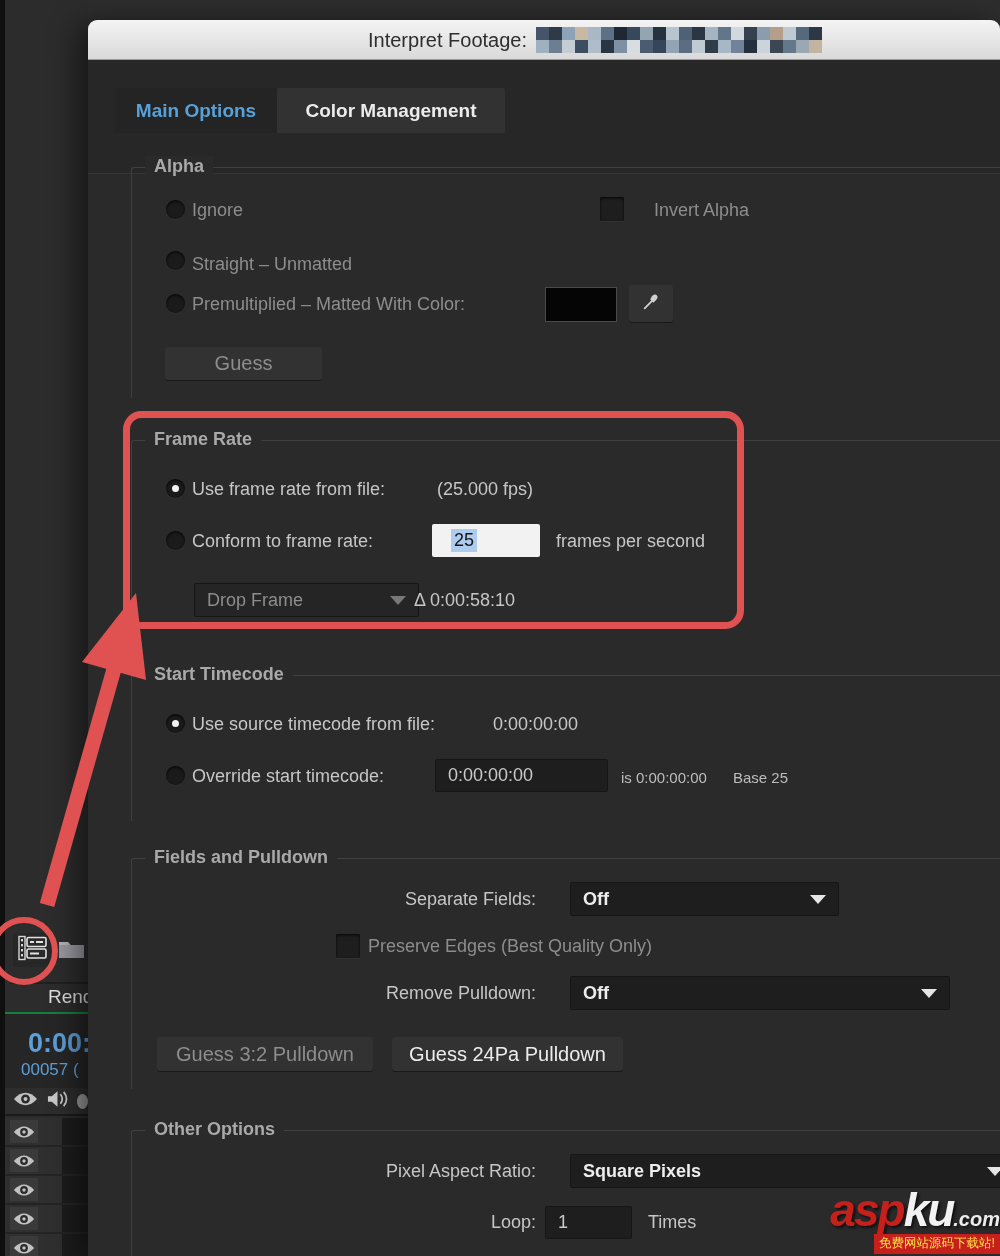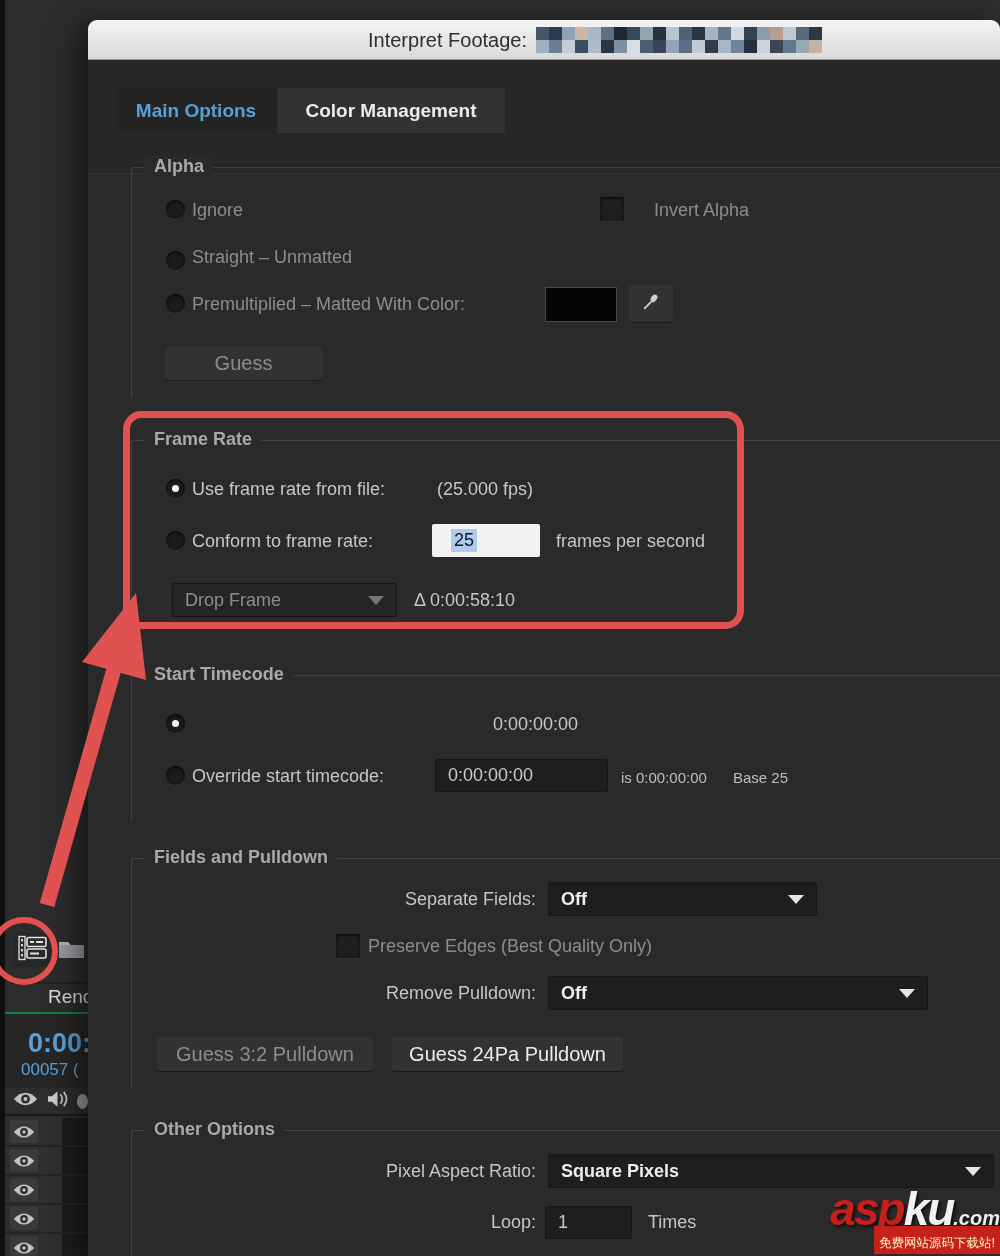--- a/index.html
+++ b/index.html
@@ -62,21 +62,21 @@
                    border-radius:50%;background:#f2f2f2;}
   .checkbox{position:absolute;width:24px;height:24px;background:#1e1e1e;border-radius:2px;
             box-shadow:inset 0 1px 3px rgba(0,0,0,.9),0 1px 0 rgba(255,255,255,.04);}
 
   .btn{position:absolute;background:#323232;border-radius:3px;display:flex;align-items:center;
        justify-content:center;font-size:20px;color:#8d8d8d;box-shadow:0 1px 0 rgba(0,0,0,.4);}
   .btn.lit{color:#ececec;}
 
   .dropdown{position:absolute;display:flex;align-items:center;justify-content:space-between;
             padding:0 12px;background:#1e1e1e;border:1px solid #161616;border-radius:2px;
-            box-sizing:border-box;font-size:18px;font-weight:bold;color:#ededed;}
+            box-sizing:border-box;font-size:18px;font-weight:bold;color:#ededed;margin-left:22px;}
   .dropdown .tri{width:0;height:0;border-left:8px solid transparent;border-right:8px solid transparent;
                  border-top:9px solid #e6e6e6;}
   .dropdown.disabled{background:#252525;color:#8d8d8d;font-weight:normal;}
   .dropdown.disabled .tri{border-top-color:#787878;}
 
   .darkinput{position:absolute;background:#1e1e1e;border:1px solid #161616;border-radius:2px;
              box-sizing:border-box;display:flex;align-items:center;padding:0 12px;
              font-size:18px;color:#c9c9c9;}
   .lightinput{position:absolute;background:#f2f2f2;border-radius:2px;box-sizing:border-box;
               display:flex;align-items:center;padding:0 19px;font-size:18px;color:#141414;}
@@ -89,22 +89,22 @@
   
   #annot{left:0;top:0;width:1000px;height:1256px;pointer-events:none;z-index:50;}
 
   
   #watermark{position:absolute;right:0;bottom:2px;z-index:60;text-align:right;}
   .wm-line1{font-style:italic;font-weight:bold;line-height:1;letter-spacing:-2px;
             text-shadow:2px 2px 3px rgba(0,0,0,.65);white-space:nowrap;}
   .wm-asp{color:#c5201c;font-size:46px;}
   .wm-ku{color:#f2f2f2;font-size:46px;}
   .wm-com{color:#ececec;font-size:20px;letter-spacing:0;}
-  .wm-bar{display:inline-block;background:#c5201c;color:#fef9c3;font-size:12.5px;
-          padding:9px 5px 2px;margin-top:-6px;}
+  .wm-bar{display:inline-block;background:#c5201c;color:#fde047;font-size:12.5px;
+          padding:1px 5px 2px;margin-top:-6px;}
 </style>
 </head>
 <body>
 
 <div id="page">
 
   <div id="left-black" class="abs"></div>
   <div id="sidebar" class="abs">
 
     <div class="side-icon-btn" style="left:8px;top:933px;width:39px;height:34px;">
@@ -277,21 +277,21 @@
     </div>
 
     <div class="group" style="left:43px;top:147px;right:0;height:230px;">
       <span class="group-label">Alpha</span>
     </div>
     <span class="radio" style="left:78px;top:180px;"></span>
     <span class="lbl dim" style="left:104px;top:190px;">Ignore</span>
     <span class="checkbox" style="left:512px;top:177px;"></span>
     <span class="lbl dim" style="left:546px;top:190px;margin-left:20px;">Invert Alpha</span>
     <span class="radio" style="left:78px;top:231px;"></span>
-    <span class="lbl dim" style="left:104px;top:237px;">Straight – Unmatted</span>
+    <span class="lbl dim" style="left:104px;top:244px;">Straight – Unmatted</span>
     <span class="radio" style="left:78px;top:274px;"></span>
     <span class="lbl dim" style="left:104px;top:284px;">Premultiplied – Matted With Color:</span>
     <span class="swatch" style="left:457px;top:267px;width:70px;height:33px;"></span>
     <span class="btn" style="left:541px;top:265px;width:44px;height:37px;">
       <span>
         <svg width="21" height="21" viewBox="0 0 20 20">
           <path d="M3.5 16.5 L10.5 9.5" stroke="#cfcfcf" stroke-width="1.7" fill="none" stroke-linecap="round"></path>
           <path d="M8.8 8.2 l3 3 2.4-2.4 c1.9-1.9 2-3.5 .8-4.7 -1.2-1.2-2.8-1.1-4.7 .8 Z" fill="#cfcfcf"></path>
         </svg>
       </span>
@@ -315,20 +315,21 @@
     <div class="dropdown disabled" style="left:84px;top:563px;width:225px;height:34px;">
       <span>Drop Frame</span>
       <span class="tri"></span>
     </div>
     <span class="lbl" style="left:326px;top:580px;">Δ 0:00:58:10</span>
 
     <div class="group" style="left:43px;top:655px;right:0;height:145px;">
       <span class="group-label">Start Timecode</span>
     </div>
     <span class="radio on" style="left:78px;top:694px;"></span>
+    <span class="lbl" style="left:104px;top:704px;">Use source timecode from file:</span>
     <span class="lbl" style="left:405px;top:704px;">0:00:00:00</span>
     <span class="radio" style="left:78px;top:746px;"></span>
     <span class="lbl" style="left:104px;top:756px;">Override start timecode:</span>
     <span class="darkinput" style="left:347px;top:739px;width:173px;height:33px;">
       <span>0:00:00:00</span>
     </span>
     <span class="note" style="left:533px;top:757px;">is 0:00:00:00</span>
     <span class="note" style="left:645px;top:757px;">Base 25</span>
 
     <div class="group" style="left:43px;top:838px;right:0;height:230px;">

